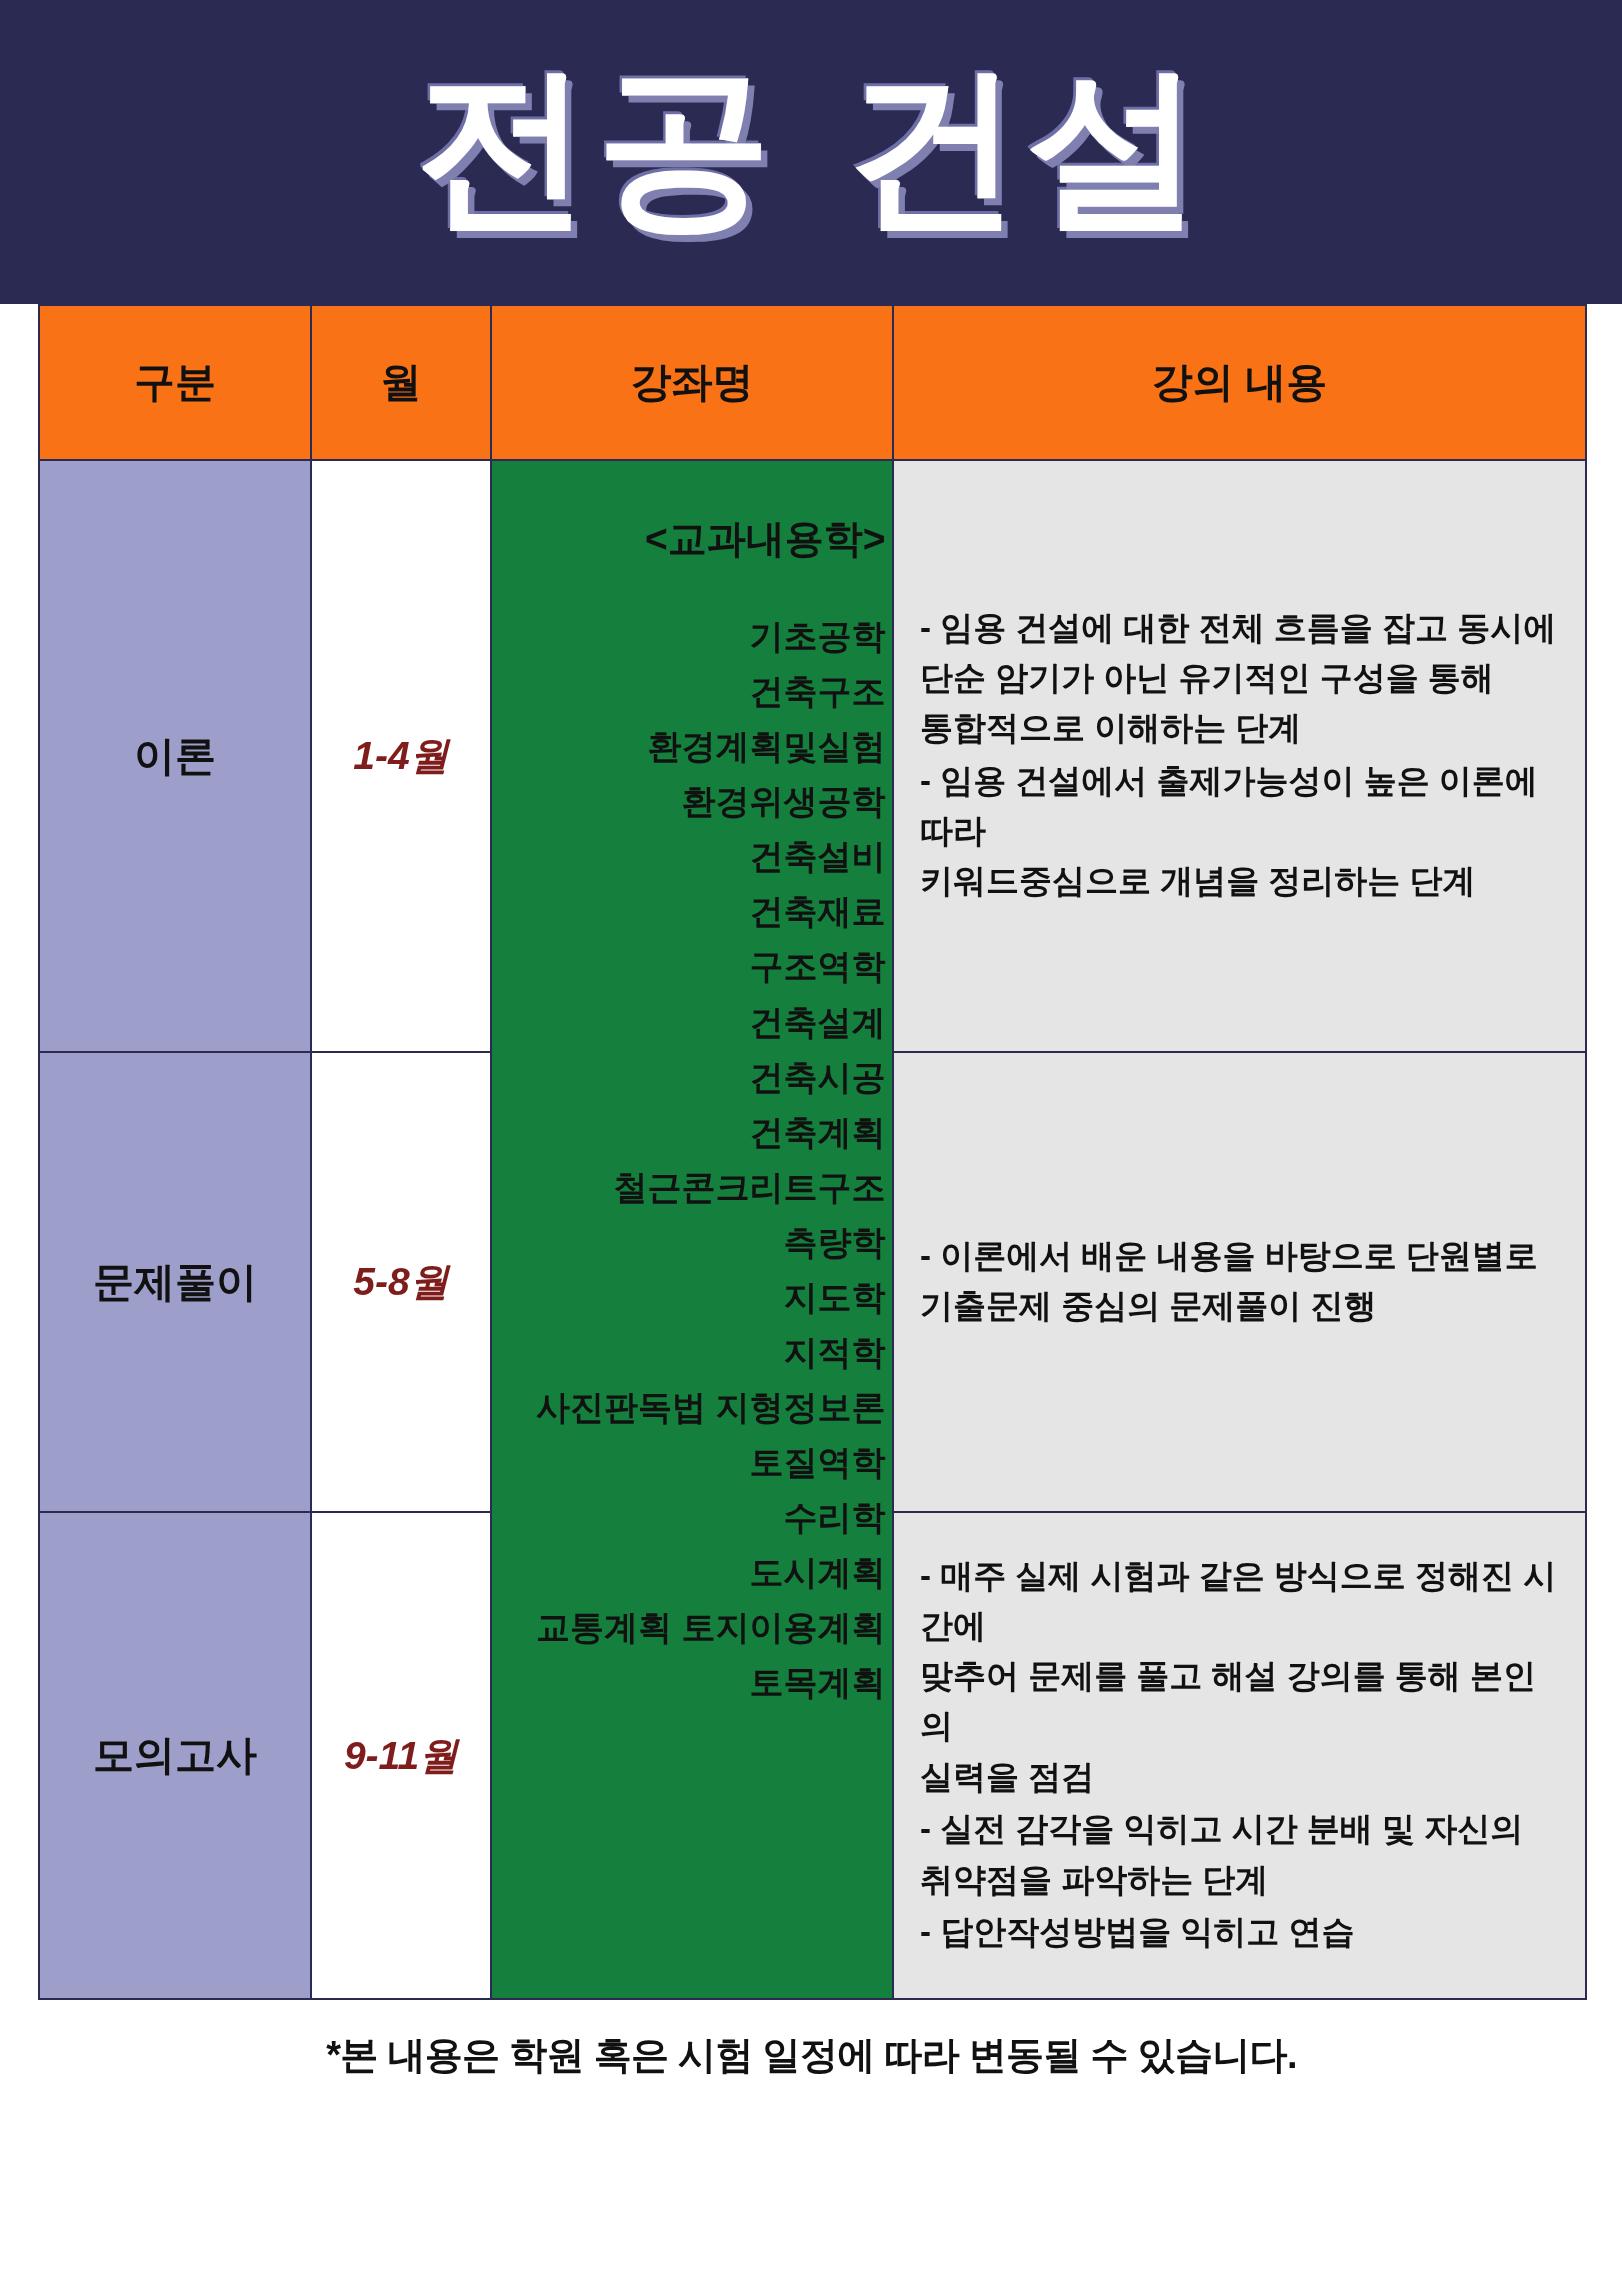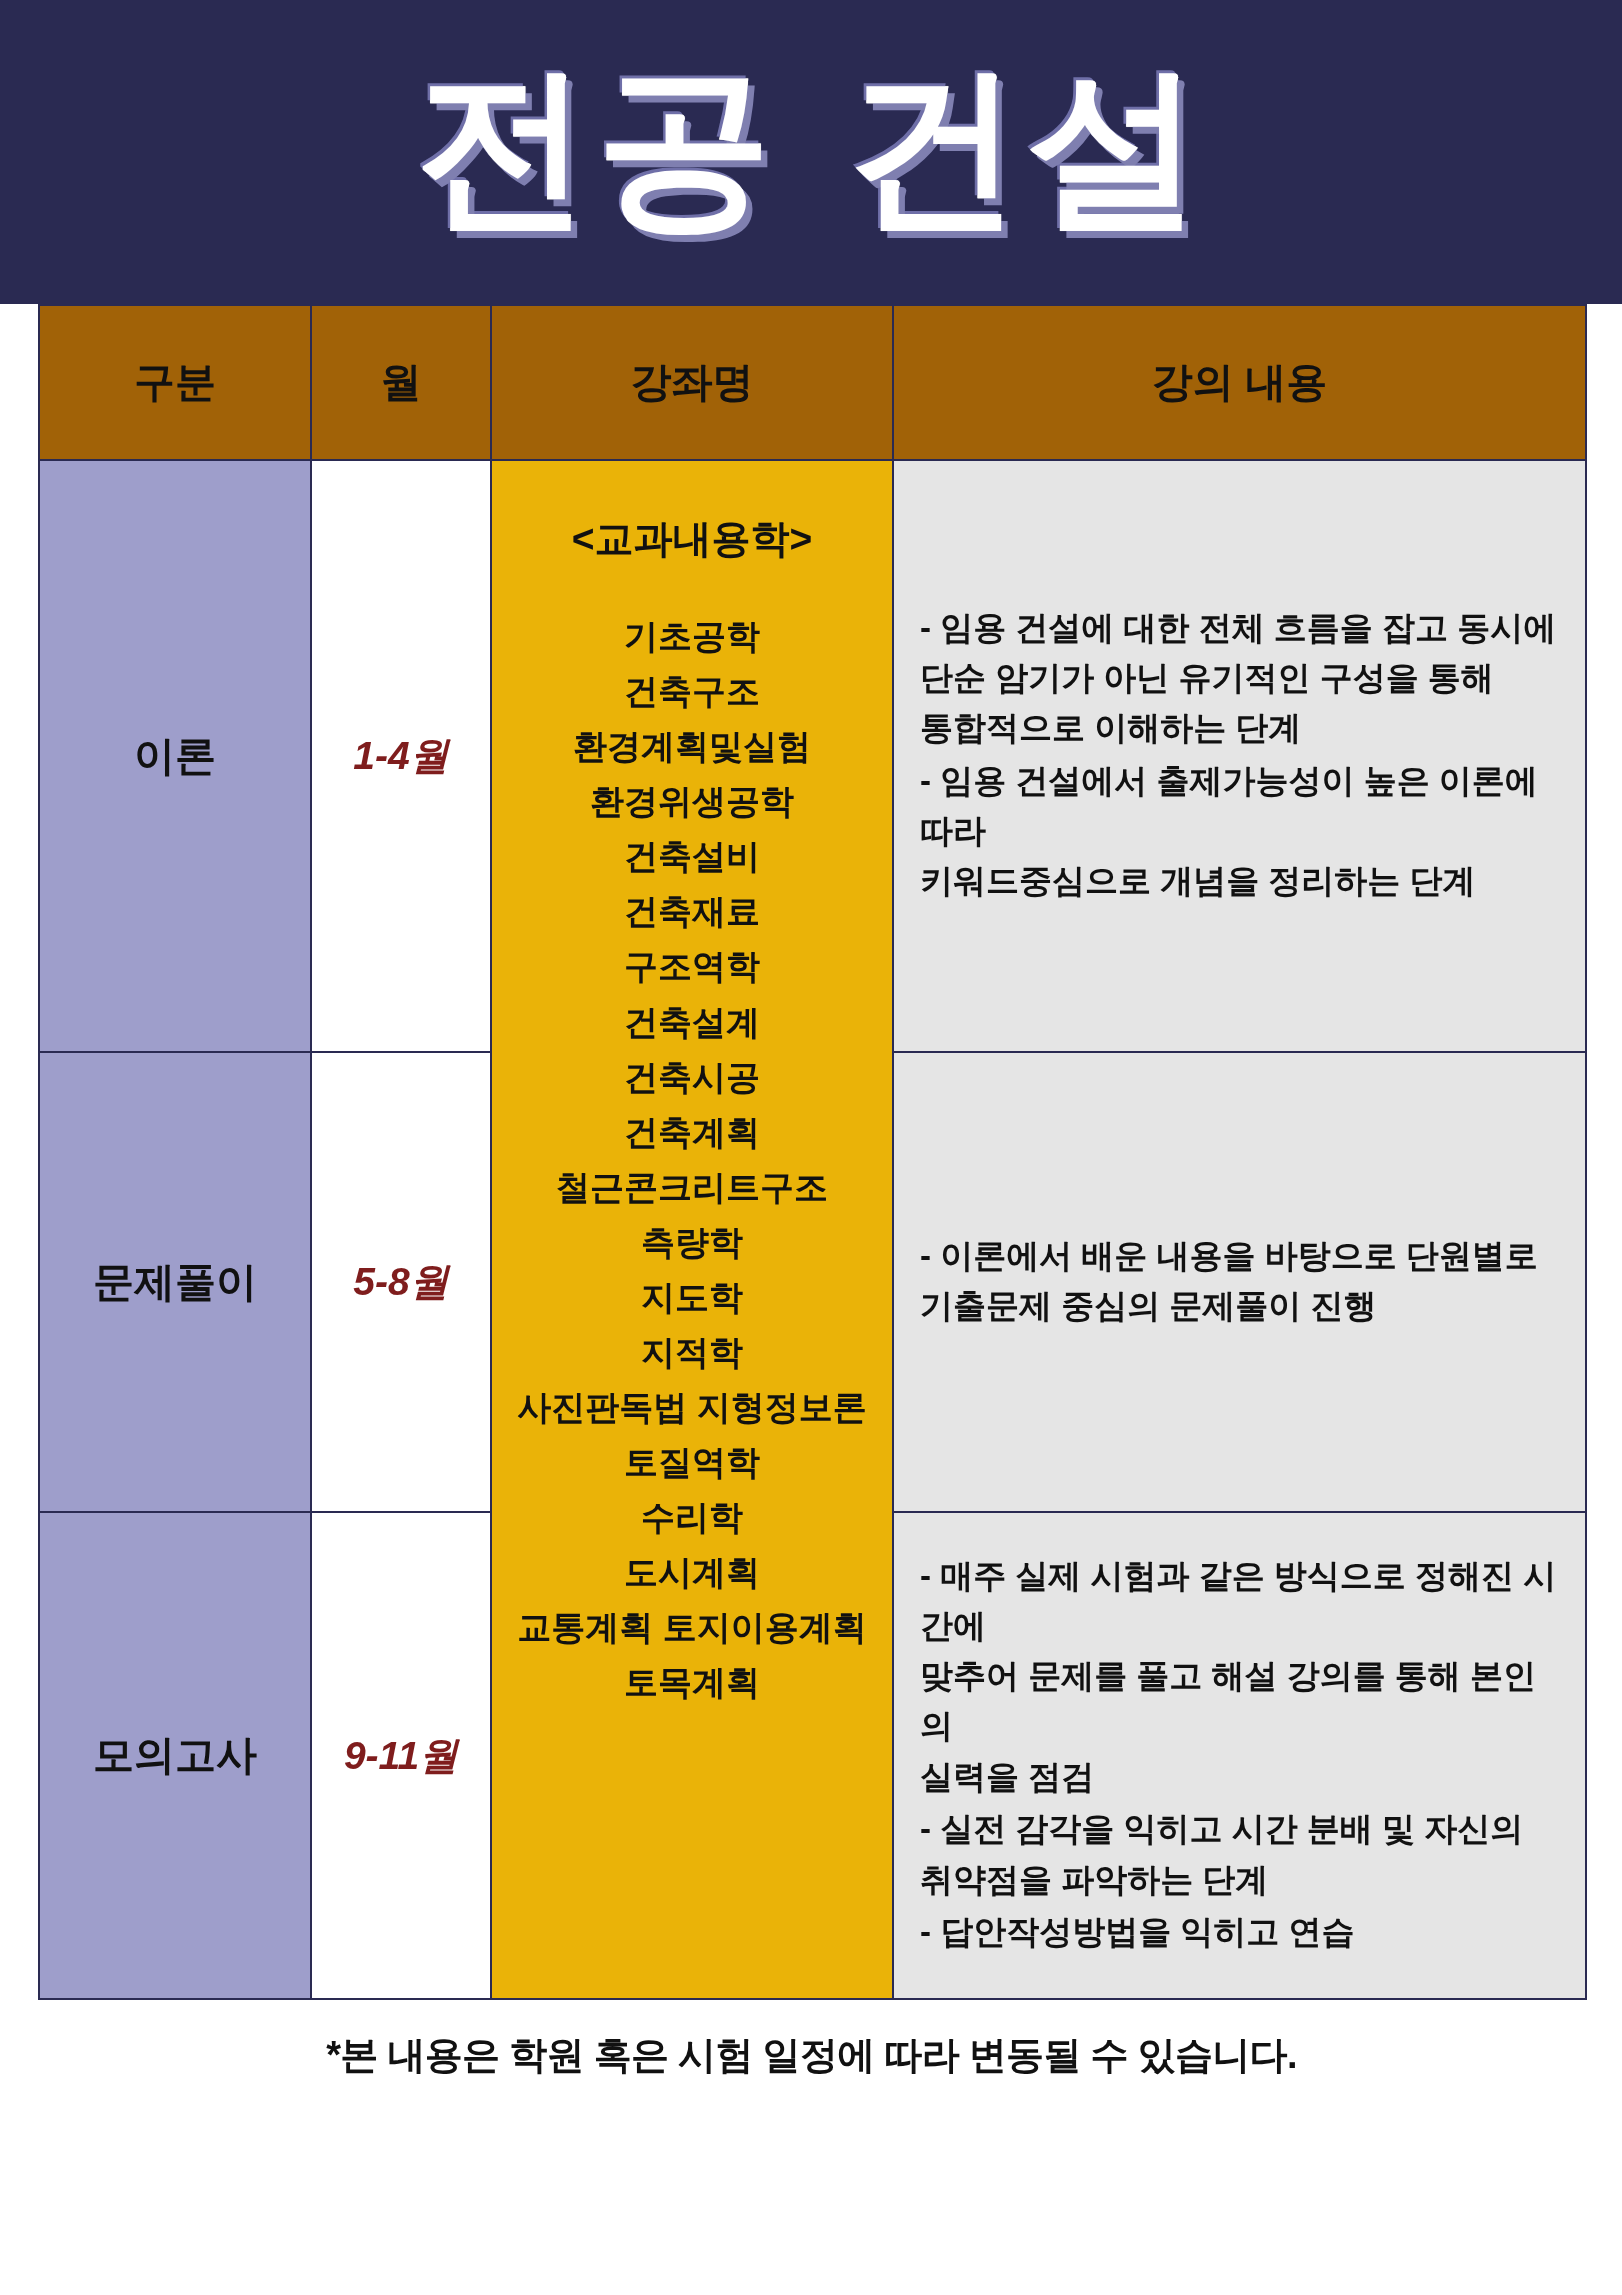--- a/index.html
+++ b/index.html
@@ -63,21 +63,21 @@
     margin: 0 auto;
     border-collapse: collapse;
     table-layout: fixed;
   }
   table.curriculum th,
   table.curriculum td {
     border: 2px solid #2a2a52;
     box-sizing: border-box;
   }
   thead th {
-    background: #a16207;
+    background: #f97316;
     font-size: 41px;
     font-weight: 700;
     height: 155px;
     color: #111111;
   }
   col.c-div   { width: 272px; }
   col.c-month { width: 180px; }
   col.c-course{ width: 402px; }
   col.c-desc  { width: 693px; }
 
@@ -90,22 +90,22 @@
   }
   td.month-cell {
     background: #ffffff;
     text-align: center;
     font-size: 39px;
     font-weight: 600;
     color: #7f1d1d;
     font-style: italic;
   }
   td.course-cell {
-    background: #eab308;
-    text-align: center;
+    background: #15803d;
+    text-align: right;
     vertical-align: top;
     padding: 51px 6.5px 39px 6.5px;
     margin-top: 12px;
   }
   td.desc-cell {
     background: #e5e5e5;
     vertical-align: middle;
     padding: 26px 22px 26px 26px;
   }
 

